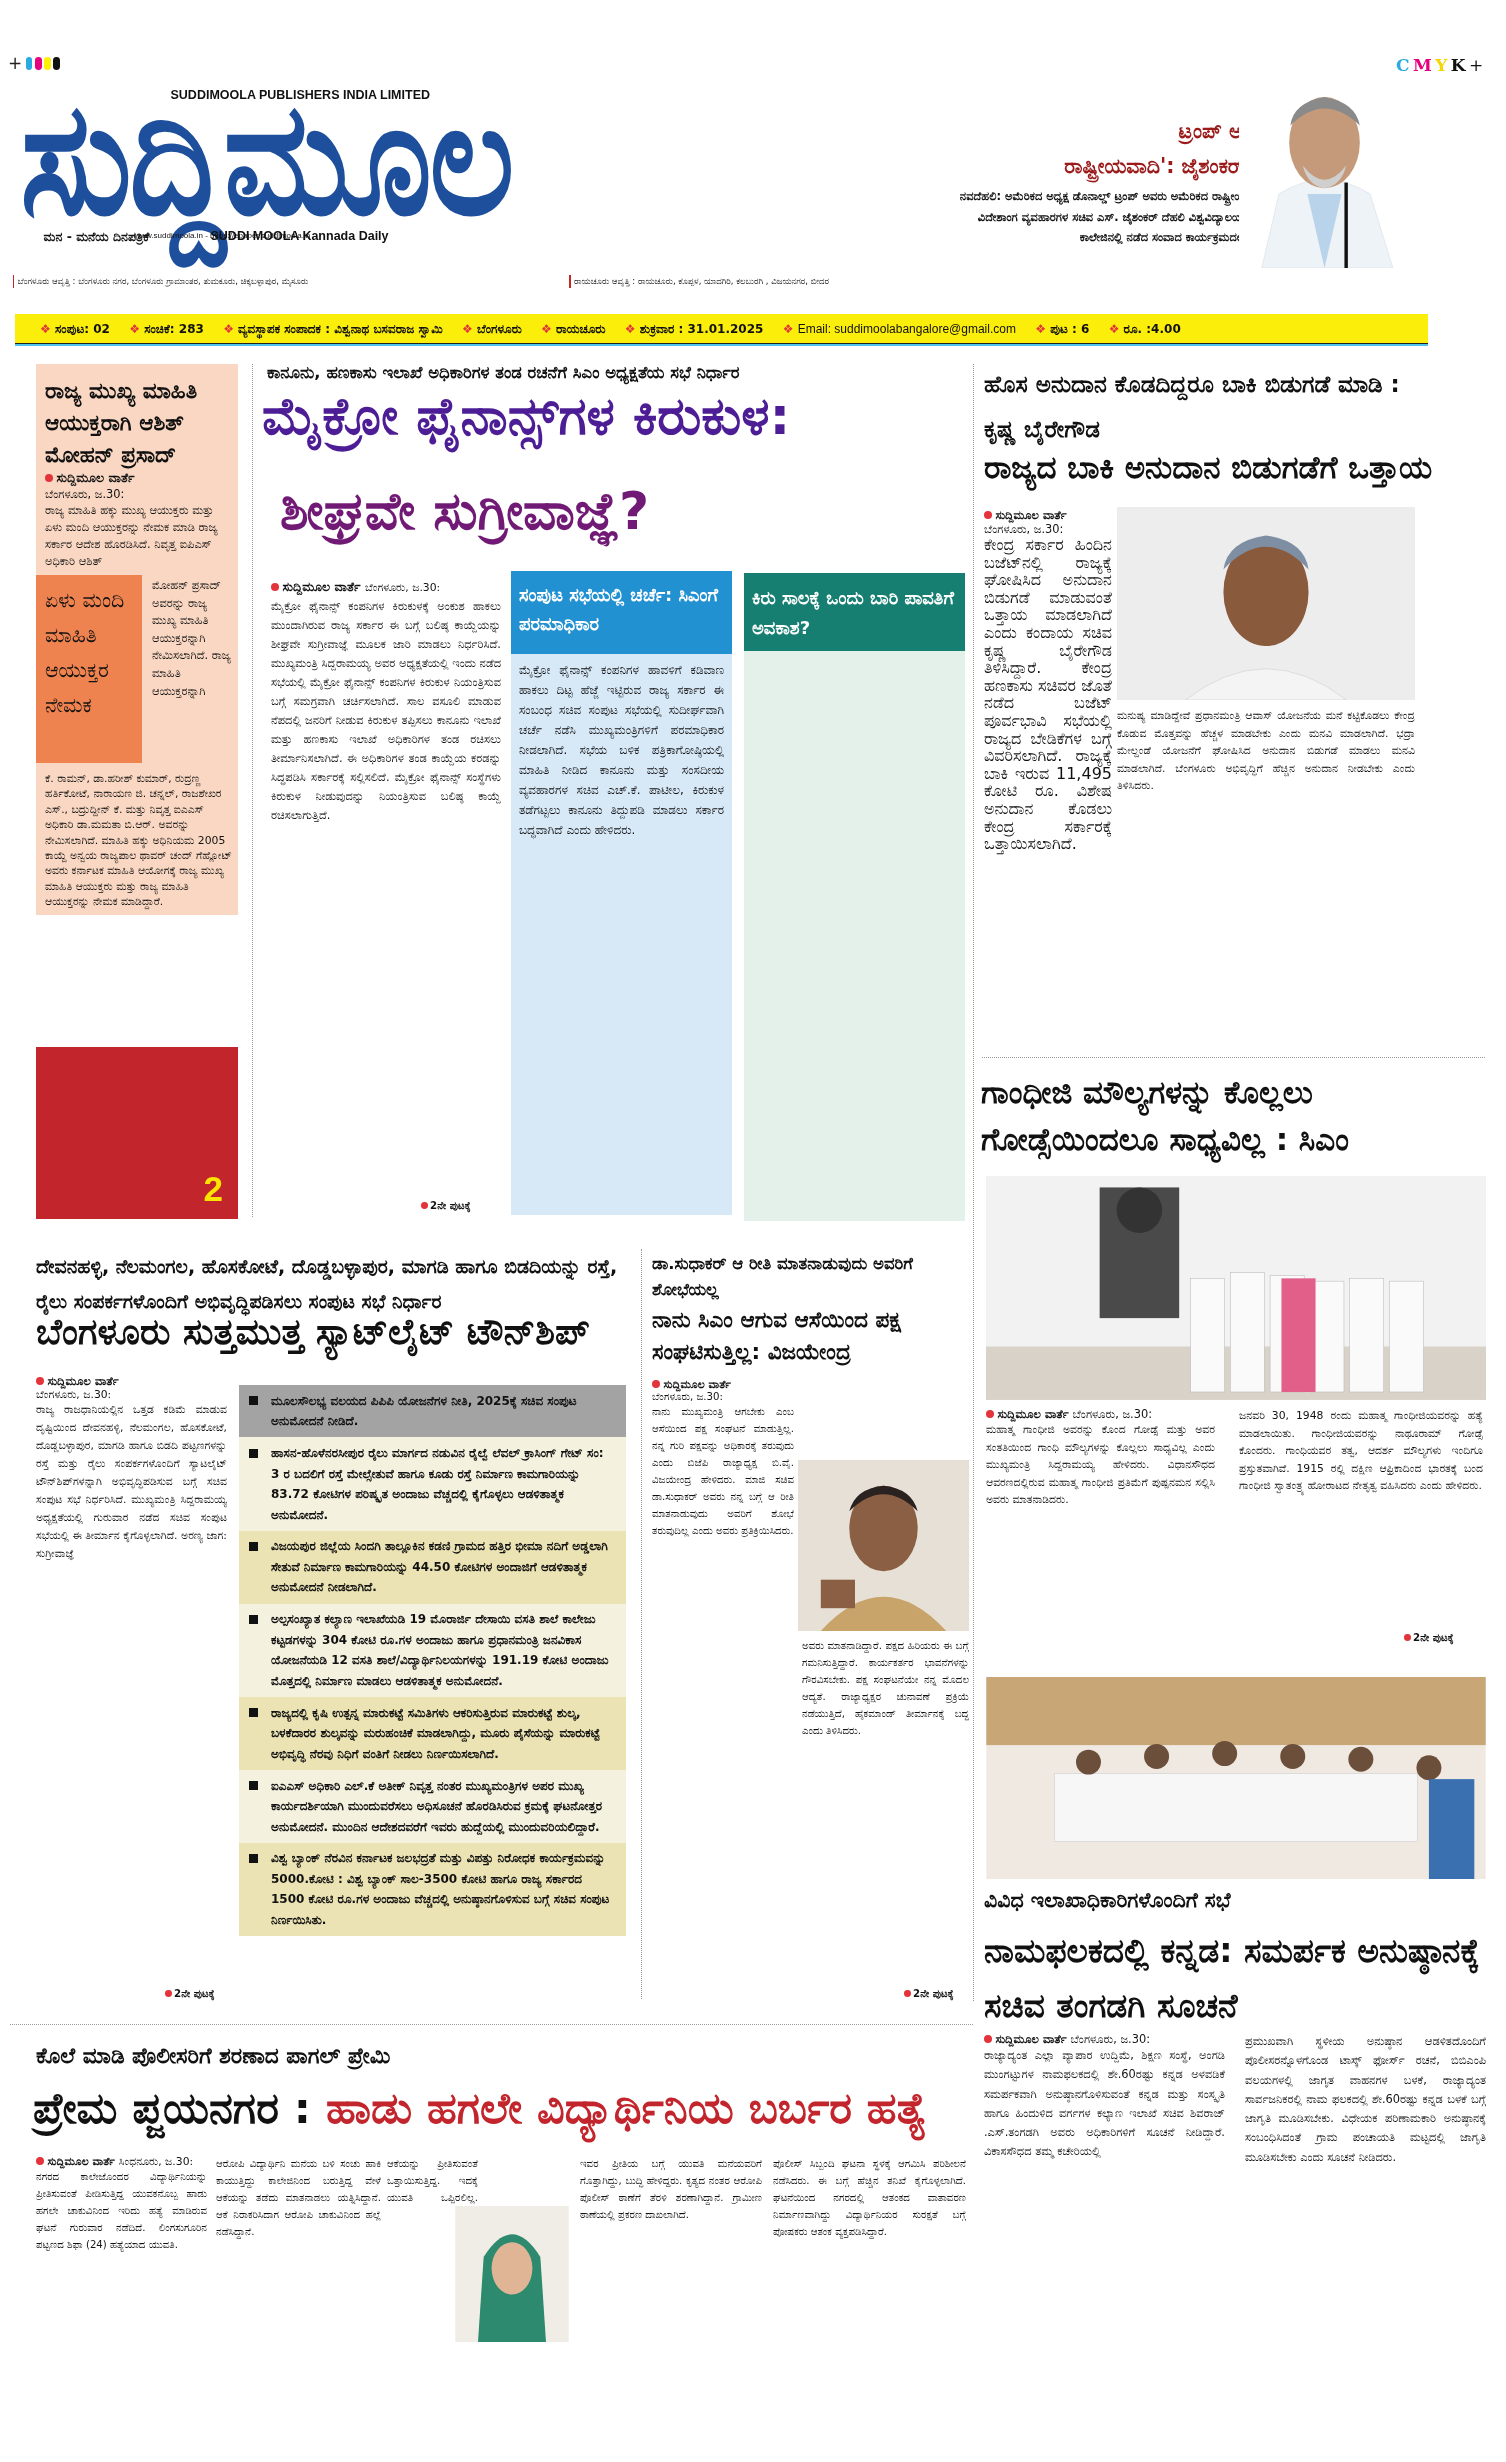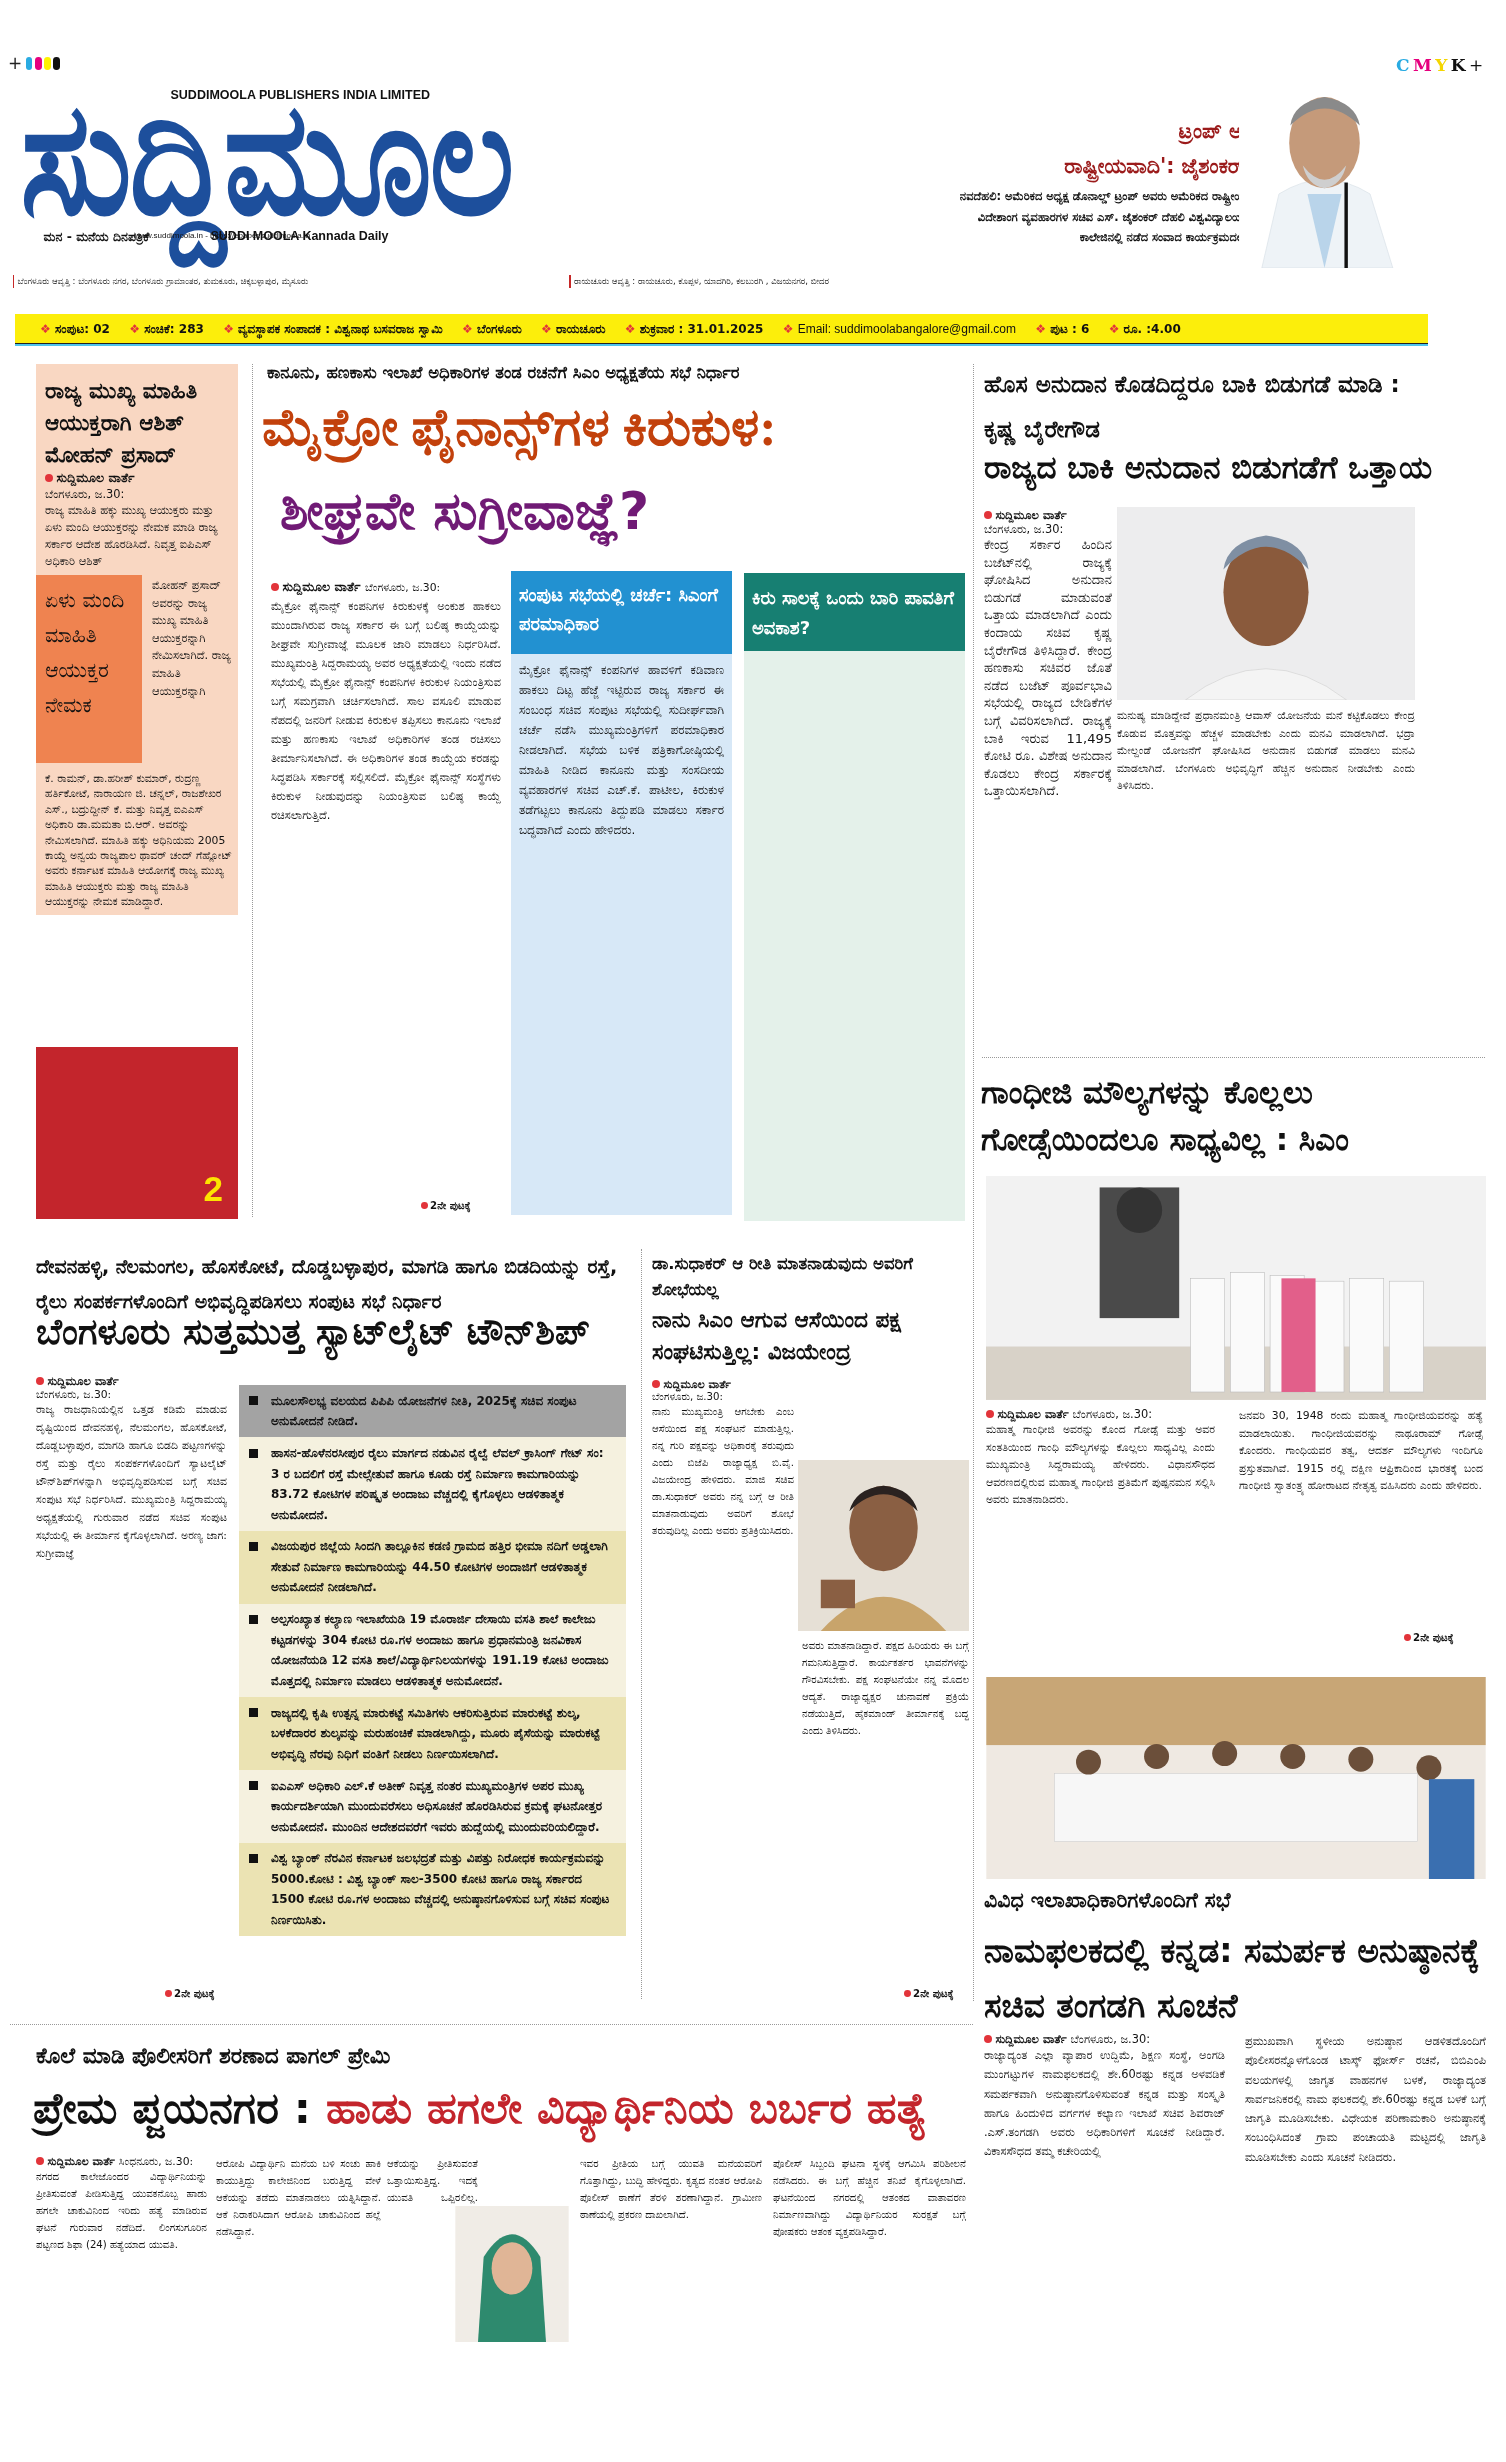--- a/index.html
+++ b/index.html
@@ -96,21 +96,21 @@
   <div style="position:absolute;left:9px;top:407px;width:188px;font-size:10.8px;line-height:15.4px;">ಕೆ. ರಾಮನ್, ಡಾ.ಹರೀಶ್ ಕುಮಾರ್, ರುದ್ರಣ್ಣ ಹರ್ತಿಕೋಟೆ, ನಾರಾಯಣ ಜಿ. ಚನ್ನಲ್, ರಾಜಶೇಖರ ಎಸ್., ಬದ್ರುದ್ದೀನ್ ಕೆ. ಮತ್ತು ನಿವೃತ್ತ ಐಎಎಸ್ ಅಧಿಕಾರಿ ಡಾ.ಮಮತಾ ಬಿ.ಆರ್. ಅವರನ್ನು ನೇಮಿಸಲಾಗಿದೆ.  ಮಾಹಿತಿ ಹಕ್ಕು ಅಧಿನಿಯಮ 2005 ಕಾಯ್ದೆ ಅನ್ವಯ ರಾಜ್ಯಪಾಲ ಥಾವರ್ ಚಂದ್ ಗೆಹ್ಲೋಟ್ ಅವರು ಕರ್ನಾಟಕ ಮಾಹಿತಿ ಆಯೋಗಕ್ಕೆ ರಾಜ್ಯ ಮುಖ್ಯ ಮಾಹಿತಿ ಆಯುಕ್ತರು ಮತ್ತು ರಾಜ್ಯ ಮಾಹಿತಿ ಆಯುಕ್ತರನ್ನು ನೇಮಕ ಮಾಡಿದ್ದಾರೆ.</div>
 </div>
 
 <div class="abs" style="left:36px;top:1047px;width:202px;height:172px;background:#c3252c;">
   <div style="position:absolute;right:15px;bottom:10.2px;color:#fde400;font-size:35px;font-weight:bold;font-family:'Liberation Sans',sans-serif;">2</div>
 </div>
 
 <div class="abs vdots" style="left:252px;top:364px;height:853px;"></div>
 
 <div class="abs" style="left:267px;top:363px;font-size:16.5px;font-weight:bold;white-space:nowrap;">ಕಾನೂನು, ಹಣಕಾಸು ಇಲಾಖೆ ಅಧಿಕಾರಿಗಳ ತಂಡ ರಚನೆಗೆ ಸಿಎಂ ಅಧ್ಯಕ್ಷತೆಯ ಸಭೆ ನಿರ್ಧಾರ</div>
-<div class="abs" style="left:262px;top:398px;font-size:52px;font-weight:bold;color:#c2410c;white-space:nowrap;font-family:Liberation Serif, serif;">ಮೈಕ್ರೋ ಫೈನಾನ್ಸ್‌ಗಳ ಕಿರುಕುಳ:</div>
+<div class="abs" style="left:262px;top:386px;font-size:52px;font-weight:bold;color:#4c1d95;white-space:nowrap;">ಮೈಕ್ರೋ ಫೈನಾನ್ಸ್‌ಗಳ ಕಿರುಕುಳ:</div>
 <div class="abs" style="left:280px;top:481px;font-size:52px;font-weight:bold;color:#701a75;white-space:nowrap;">ಶೀಘ್ರವೇ ಸುಗ್ರೀವಾಜ್ಞೆ?</div>
 
 <div class="abs" style="left:271px;top:579px;width:230px;height:637px;overflow:hidden;">
   <div class="byline"><span class="reddot"></span><span>ಸುದ್ದಿಮೂಲ ವಾರ್ತೆ</span> <span class="place" style="font-weight:normal;font-size:10.8px;">ಬೆಂಗಳೂರು, ಜ.30:</span></div>
   <div class="story-text" style="font-size:11.4px;line-height:19px;margin-top:2.3px;">ಮೈಕ್ರೋ ಫೈನಾನ್ಸ್ ಕಂಪನಿಗಳ ಕಿರುಕುಳಕ್ಕೆ ಅಂಕುಶ ಹಾಕಲು ಮುಂದಾಗಿರುವ ರಾಜ್ಯ ಸರ್ಕಾರ ಈ ಬಗ್ಗೆ ಬಲಿಷ್ಠ ಕಾಯ್ದೆಯನ್ನು ಶೀಘ್ರವೇ ಸುಗ್ರೀವಾಜ್ಞೆ ಮೂಲಕ ಜಾರಿ ಮಾಡಲು ನಿರ್ಧರಿಸಿದೆ.  ಮುಖ್ಯಮಂತ್ರಿ ಸಿದ್ದರಾಮಯ್ಯ ಅವರ ಅಧ್ಯಕ್ಷತೆಯಲ್ಲಿ ಇಂದು ನಡೆದ ಸಭೆಯಲ್ಲಿ ಮೈಕ್ರೋ ಫೈನಾನ್ಸ್ ಕಂಪನಿಗಳ ಕಿರುಕುಳ ನಿಯಂತ್ರಿಸುವ ಬಗ್ಗೆ ಸಮಗ್ರವಾಗಿ ಚರ್ಚಿಸಲಾಗಿದೆ. ಸಾಲ ವಸೂಲಿ ಮಾಡುವ ನೆಪದಲ್ಲಿ ಜನರಿಗೆ ನೀಡುವ ಕಿರುಕುಳ ತಪ್ಪಿಸಲು ಕಾನೂನು ಇಲಾಖೆ ಮತ್ತು ಹಣಕಾಸು ಇಲಾಖೆ ಅಧಿಕಾರಿಗಳ ತಂಡ ರಚಿಸಲು ತೀರ್ಮಾನಿಸಲಾಗಿದೆ. ಈ ಅಧಿಕಾರಿಗಳ ತಂಡ ಕಾಯ್ದೆಯ ಕರಡನ್ನು ಸಿದ್ಧಪಡಿಸಿ ಸರ್ಕಾರಕ್ಕೆ ಸಲ್ಲಿಸಲಿದೆ.  ಮೈಕ್ರೋ ಫೈನಾನ್ಸ್ ಸಂಸ್ಥೆಗಳು ಕಿರುಕುಳ ನೀಡುವುದನ್ನು ನಿಯಂತ್ರಿಸುವ ಬಲಿಷ್ಠ ಕಾಯ್ದೆ ರಚಿಸಲಾಗುತ್ತಿದೆ.</div>
 </div>
 <div class="abs contd" style="left:421px;top:1200px;"><span class="reddot"></span><span>2ನೇ ಪುಟಕ್ಕೆ</span></div>
 
 <div class="abs" style="left:511px;top:571px;width:221px;height:644px;background:#d7e8f7;overflow:hidden;">
   <div style="background:#2291d1;color:#fff;font-size:18px;font-weight:bold;line-height:28.4px;padding:10.2px 8px;height:83px;">ಸಂಪುಟ ಸಭೆಯಲ್ಲಿ ಚರ್ಚೆ: ಸಿಎಂಗೆ ಪರಮಾಧಿಕಾರ</div>
@@ -119,21 +119,21 @@
 <div class="abs" style="left:744px;top:573px;width:221px;height:648px;background:#e4f1ea;overflow:hidden;">
   <div style="background:#177f72;color:#fff;font-size:18px;font-weight:bold;line-height:30px;padding:10.2px 8px;height:78px;">ಕಿರು ಸಾಲಕ್ಕೆ ಒಂದು ಬಾರಿ ಪಾವತಿಗೆ ಅವಕಾಶ?</div>
 </div>
 
 <div class="abs vdots" style="left:973px;top:364px;height:1637px;"></div>
 
 <div class="abs" style="left:984px;top:362px;width:455px;font-size:23px;font-weight:bold;line-height:45px;">ಹೊಸ ಅನುದಾನ ಕೊಡದಿದ್ದರೂ ಬಾಕಿ ಬಿಡುಗಡೆ ಮಾಡಿ : ಕೃಷ್ಣ ಬೈರೇಗೌಡ</div>
 <div class="abs" style="left:984px;top:449px;font-size:31px;font-weight:bold;white-space:nowrap;">ರಾಜ್ಯದ ಬಾಕಿ ಅನುದಾನ ಬಿಡುಗಡೆಗೆ ಒತ್ತಾಯ</div>
 <div class="abs" style="left:984px;top:508px;width:128px;height:512px;overflow:hidden;">
   <div class="byline" style="font-size:11.4px;"><span class="reddot"></span><span>ಸುದ್ದಿಮೂಲ ವಾರ್ತೆ</span> <span style="font-weight:normal;">ಬೆಂಗಳೂರು, ಜ.30:</span></div>
-  <div class="story-text" style="font-size:13px;line-height:17.6px;">ಕೇಂದ್ರ ಸರ್ಕಾರ ಹಿಂದಿನ ಬಜೆಟ್‌ನಲ್ಲಿ ರಾಜ್ಯಕ್ಕೆ ಘೋಷಿಸಿದ ಅನುದಾನ ಬಿಡುಗಡೆ ಮಾಡುವಂತೆ ಒತ್ತಾಯ ಮಾಡಲಾಗಿದೆ ಎಂದು ಕಂದಾಯ ಸಚಿವ ಕೃಷ್ಣ ಬೈರೇಗೌಡ ತಿಳಿಸಿದ್ದಾರೆ.  ಕೇಂದ್ರ ಹಣಕಾಸು ಸಚಿವರ ಜೊತೆ ನಡೆದ ಬಜೆಟ್ ಪೂರ್ವಭಾವಿ ಸಭೆಯಲ್ಲಿ ರಾಜ್ಯದ ಬೇಡಿಕೆಗಳ ಬಗ್ಗೆ ವಿವರಿಸಲಾಗಿದೆ. ರಾಜ್ಯಕ್ಕೆ ಬಾಕಿ ಇರುವ 11,495 ಕೋಟಿ ರೂ. ವಿಶೇಷ ಅನುದಾನ ಕೊಡಲು ಕೇಂದ್ರ ಸರ್ಕಾರಕ್ಕೆ ಒತ್ತಾಯಿಸಲಾಗಿದೆ.</div>
+  <div class="story-text" style="font-size:16px;line-height:17.6px;">ಕೇಂದ್ರ ಸರ್ಕಾರ ಹಿಂದಿನ ಬಜೆಟ್‌ನಲ್ಲಿ ರಾಜ್ಯಕ್ಕೆ ಘೋಷಿಸಿದ ಅನುದಾನ ಬಿಡುಗಡೆ ಮಾಡುವಂತೆ ಒತ್ತಾಯ ಮಾಡಲಾಗಿದೆ ಎಂದು ಕಂದಾಯ ಸಚಿವ ಕೃಷ್ಣ ಬೈರೇಗೌಡ ತಿಳಿಸಿದ್ದಾರೆ.  ಕೇಂದ್ರ ಹಣಕಾಸು ಸಚಿವರ ಜೊತೆ ನಡೆದ ಬಜೆಟ್ ಪೂರ್ವಭಾವಿ ಸಭೆಯಲ್ಲಿ ರಾಜ್ಯದ ಬೇಡಿಕೆಗಳ ಬಗ್ಗೆ ವಿವರಿಸಲಾಗಿದೆ. ರಾಜ್ಯಕ್ಕೆ ಬಾಕಿ ಇರುವ 11,495 ಕೋಟಿ ರೂ. ವಿಶೇಷ ಅನುದಾನ ಕೊಡಲು ಕೇಂದ್ರ ಸರ್ಕಾರಕ್ಕೆ ಒತ್ತಾಯಿಸಲಾಗಿದೆ.</div>
 </div>
 <div class="abs" style="left:1117px;top:507px;width:298px;height:193px;background:#e9eaec;">
   <svg width="298" height="193" viewBox="0 0 524 340">
     <rect width="524" height="340" fill="#ededee"></rect>
     <ellipse cx="262" cy="150" rx="75" ry="95" fill="#8a5a3c"></ellipse>
     <path d="M187 110 Q262 30 337 110 Q330 60 262 50 Q194 60 187 110 Z" fill="#7f8fa3"></path>
     <path d="M120 340 Q262 230 404 340 Z" fill="#f4f4f4" stroke="#ccc"></path>
   </svg>
 </div>
 <div class="abs" style="left:1117px;top:707px;width:298px;height:318px;overflow:hidden;">

